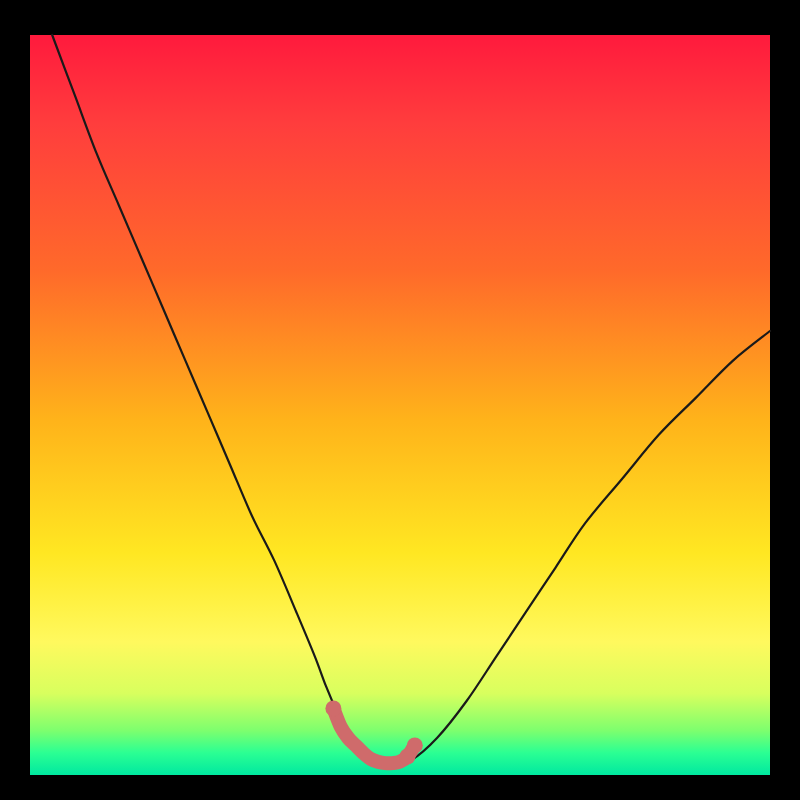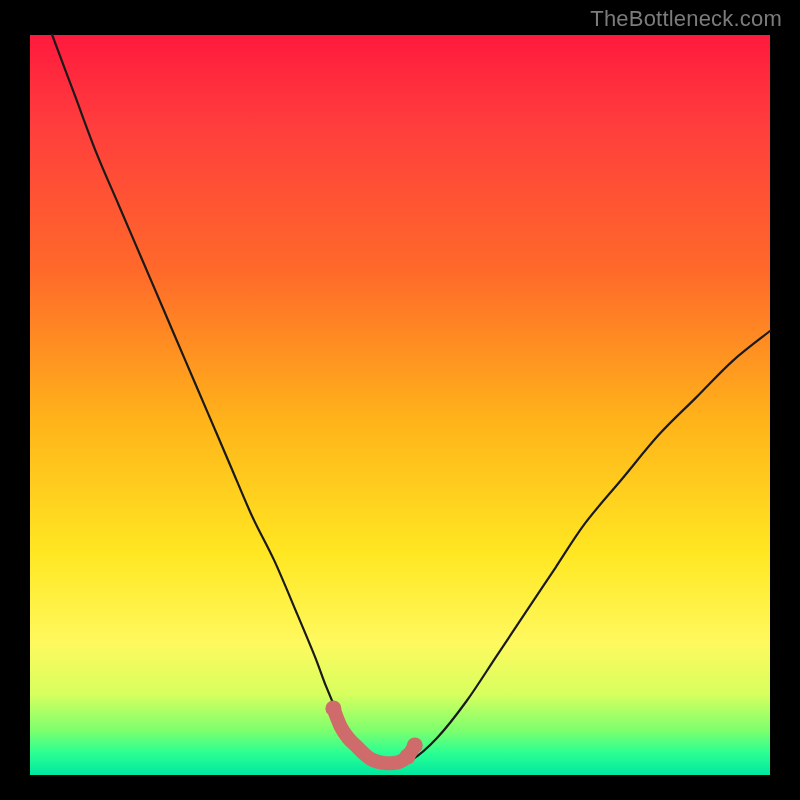--- a/index.html
+++ b/index.html
@@ -56,21 +56,20 @@
     top: 0;
     width: 740px;
     height: 740px;
     overflow: visible;
   }
 </style>
 </head>
 <body>
 
 <div class="frame">
-  <div class="watermark">TheBottleneck.com</div>
   <div class="plot">
     <svg class="curve" viewBox="0 0 740 740" preserveAspectRatio="none">
       <path d="M 22.2 0 C 25.90 9.87, 37.00 39.47, 44.40 59.20 C 51.80 78.93, 59.20 99.90, 66.60 118.40 C 74.00 136.90, 81.40 152.93, 88.80 170.20 C 96.20 187.47, 103.60 204.73, 111.00 222.00 C 118.40 239.27, 125.80 256.53, 133.20 273.80 C 140.60 291.07, 148.00 308.33, 155.40 325.60 C 162.80 342.87, 170.20 360.13, 177.60 377.40 C 185.00 394.67, 192.40 411.93, 199.80 429.20 C 207.20 446.47, 214.60 464.97, 222.00 481.00 C 229.40 497.03, 236.80 509.37, 244.20 525.40 C 251.60 541.43, 259.62 561.17, 266.40 577.20 C 273.18 593.23, 279.97 609.27, 284.90 621.60 C 289.83 633.93, 292.30 641.95, 296.00 651.20 C 299.70 660.45, 303.40 669.08, 307.10 677.10 C 310.80 685.12, 313.88 692.52, 318.20 699.30 C 322.52 706.08, 328.68 713.48, 333.00 717.80 C 337.32 722.12, 340.40 723.35, 344.10 725.20 C 347.80 727.05, 352.12 728.28, 355.20 728.90 C 358.28 729.52, 358.28 729.52, 362.60 728.90 C 366.92 728.28, 373.70 729.52, 381.10 725.20 C 388.50 720.88, 397.75 712.87, 407.00 703.00 C 416.25 693.13, 426.73 679.57, 436.60 666.00 C 446.47 652.43, 456.33 636.40, 466.20 621.60 C 476.07 606.80, 485.93 592.00, 495.80 577.20 C 505.67 562.40, 515.53 547.60, 525.40 532.80 C 535.27 518.00, 543.90 503.20, 555.00 488.40 C 566.10 473.60, 579.67 458.80, 592.00 444.00 C 604.33 429.20, 616.67 413.17, 629.00 399.60 C 641.33 386.03, 653.67 374.93, 666.00 362.60 C 678.33 350.27, 690.67 336.70, 703.00 325.60 C 715.33 314.50, 733.83 300.93, 740.00 296.00" id="main-curve" fill="none" stroke-width="2.2" stroke-linecap="round" stroke="#1a1a1a"></path>
       <path d="M 303.4 673.4 C 304.63 676.48, 308.33 686.97, 310.80 691.90 C 313.27 696.83, 315.73 699.92, 318.20 703.00 C 320.67 706.08, 323.13 707.93, 325.60 710.40 C 328.07 712.87, 330.53 715.58, 333.00 717.80 C 335.47 720.02, 337.93 722.24, 340.40 723.72 C 342.87 725.20, 345.33 725.94, 347.80 726.68 C 350.27 727.42, 352.73 727.91, 355.20 728.16 C 357.67 728.41, 360.13 728.41, 362.60 728.16 C 365.07 727.91, 367.53 727.79, 370.00 726.68 C 372.47 725.57, 374.93 724.21, 377.40 721.50 C 379.87 718.79, 383.57 712.25, 384.80 710.40" id="highlight-curve" fill="none" stroke-width="14" stroke-linecap="round" stroke-linejoin="round" stroke="#cf6b6b"></path>
       <g id="highlight-dots">
           <circle cx="303.4" cy="673.4" r="8" fill="#cf6b6b"></circle>
           <circle cx="377.40000000000003" cy="721.5" r="8" fill="#cf6b6b"></circle>
           <circle cx="384.8" cy="710.4" r="8" fill="#cf6b6b"></circle>
         </g>
     </svg>

